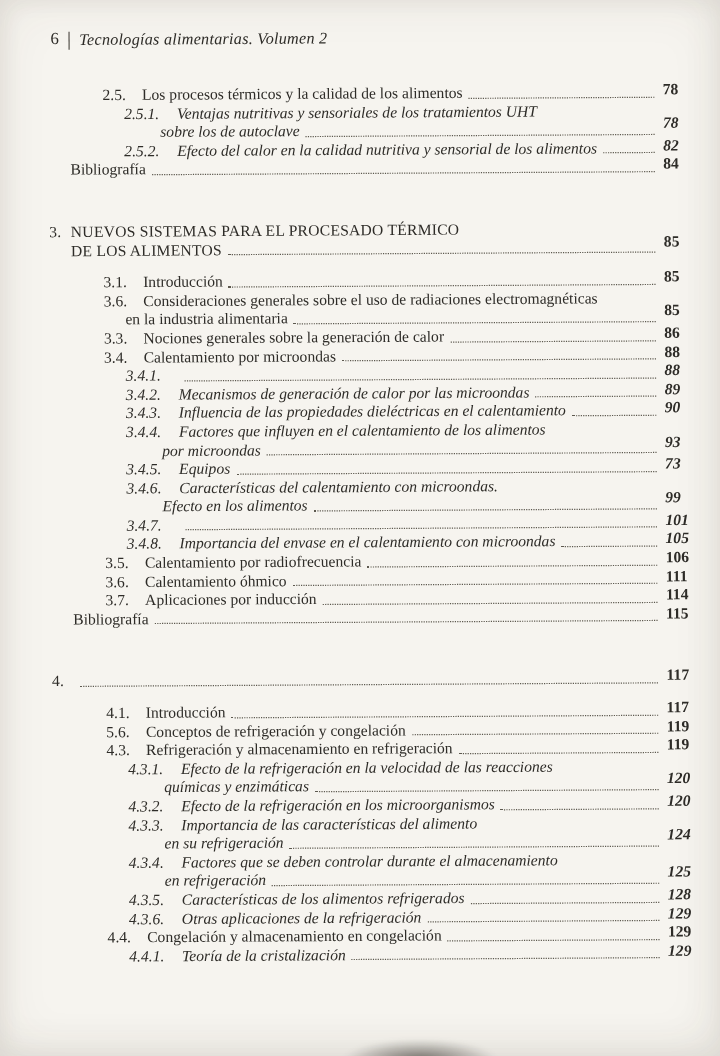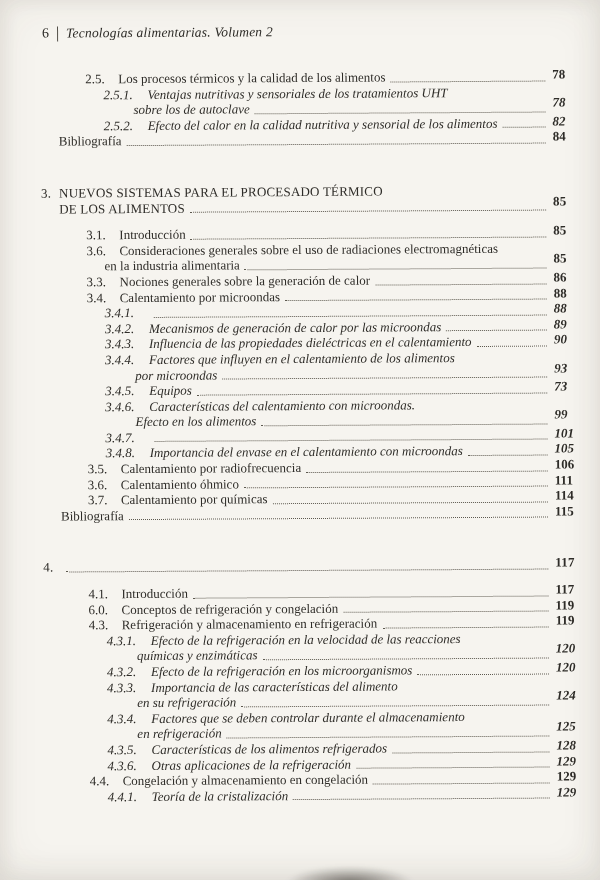--- a/index.html
+++ b/index.html
@@ -265,21 +265,21 @@
           <div class="line">
             <span class="num">3.6.</span>
             <span class="text">Calentamiento óhmico</span>
             <span class="dots"></span>
             <span class="page-num">111</span>
           </div>
         </div>
         <div class="entry level-1">
           <div class="line">
             <span class="num">3.7.</span>
-            <span class="text">Calentamiento por químicas</span>
+            <span class="text">Aplicaciones por inducción</span>
             <span class="dots"></span>
             <span class="page-num">114</span>
           </div>
         </div>
         <div class="entry level-0 bib">
           <div class="line">
             <span class="text">Bibliografía</span>
             <span class="dots"></span>
             <span class="page-num">115</span>
           </div>
@@ -294,21 +294,21 @@
         <div class="entry level-1">
           <div class="line">
             <span class="num">4.1.</span>
             <span class="text">Introducción</span>
             <span class="dots"></span>
             <span class="page-num">117</span>
           </div>
         </div>
         <div class="entry level-1">
           <div class="line">
-            <span class="num">6.0.</span>
+            <span class="num">5.6.</span>
             <span class="text">Conceptos de refrigeración y congelación</span>
             <span class="dots"></span>
             <span class="page-num">119</span>
           </div>
         </div>
         <div class="entry level-1">
           <div class="line">
             <span class="num">4.3.</span>
             <span class="text">Refrigeración y almacenamiento en refrigeración</span>
             <span class="dots"></span>

